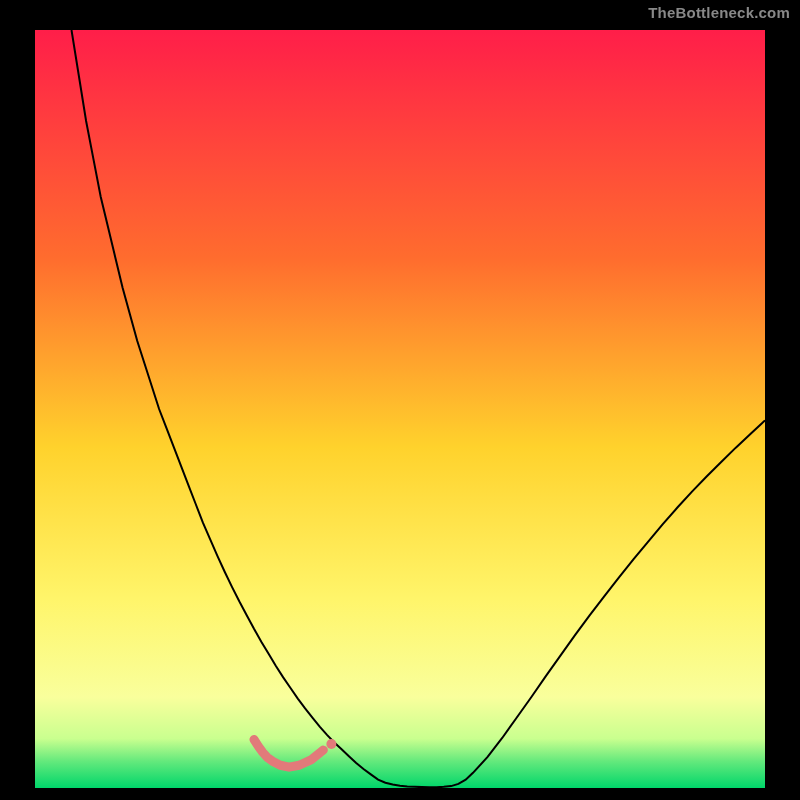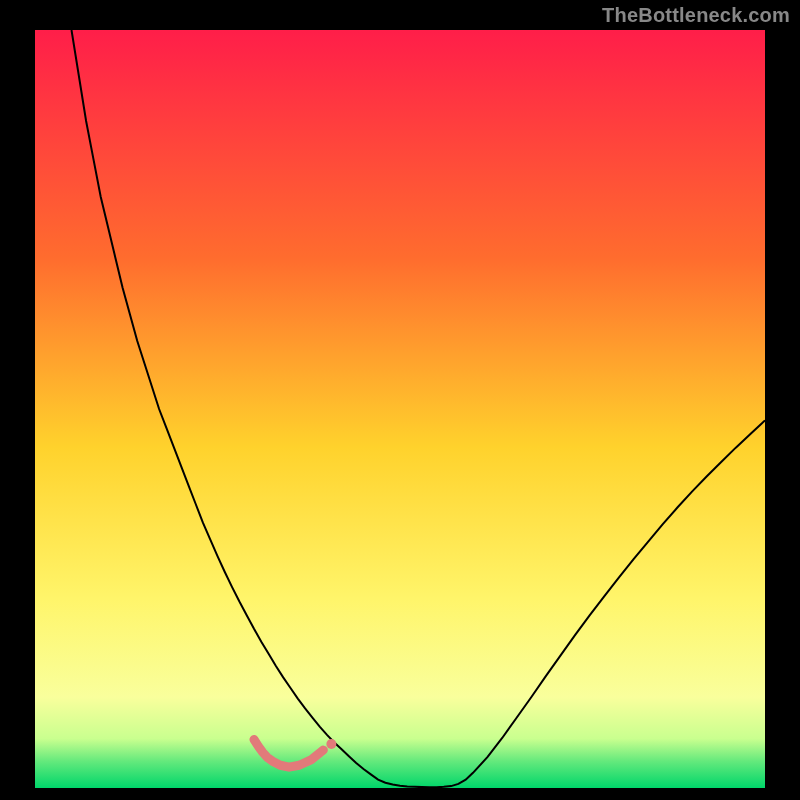--- a/index.html
+++ b/index.html
@@ -15,21 +15,21 @@
     position: relative;
     width: 800px;
     height: 800px;
     background: #000;
   }
   .watermark {
     position: absolute;
     top: 4px;
     right: 10px;
     color: #888;
-    font-size: 20px;
+    font-size: 15px;
     font-weight: 600;
     letter-spacing: 0.2px;
     pointer-events: none;
     z-index: 10;
   }
   svg.plot {
     position: absolute;
     left: 35px;
     top: 30px;
     width: 730px;

